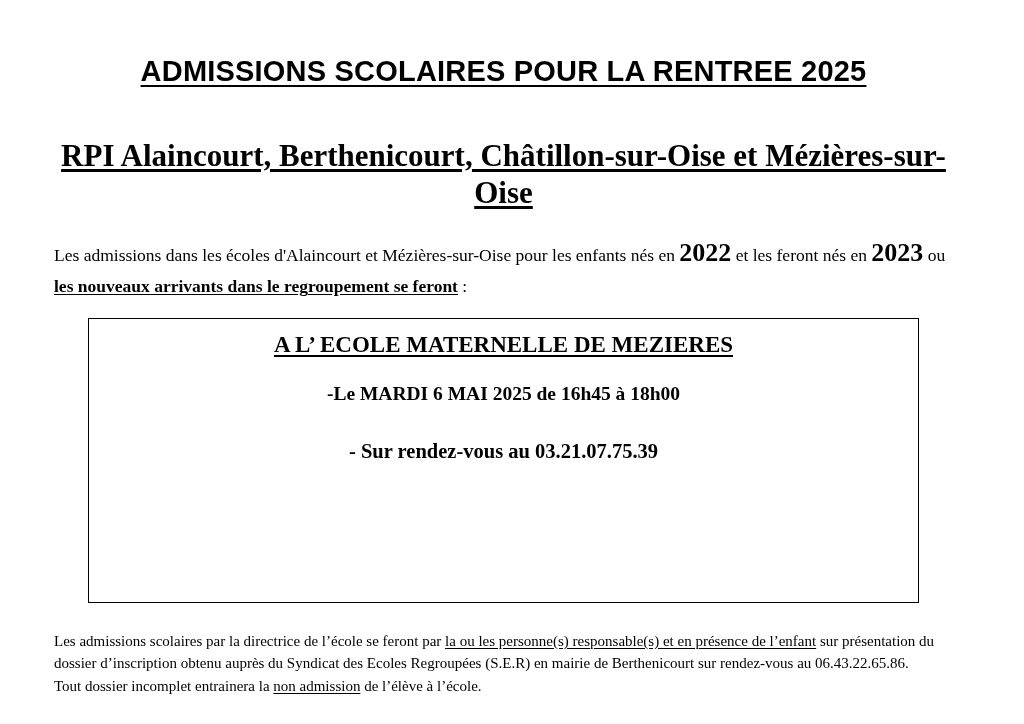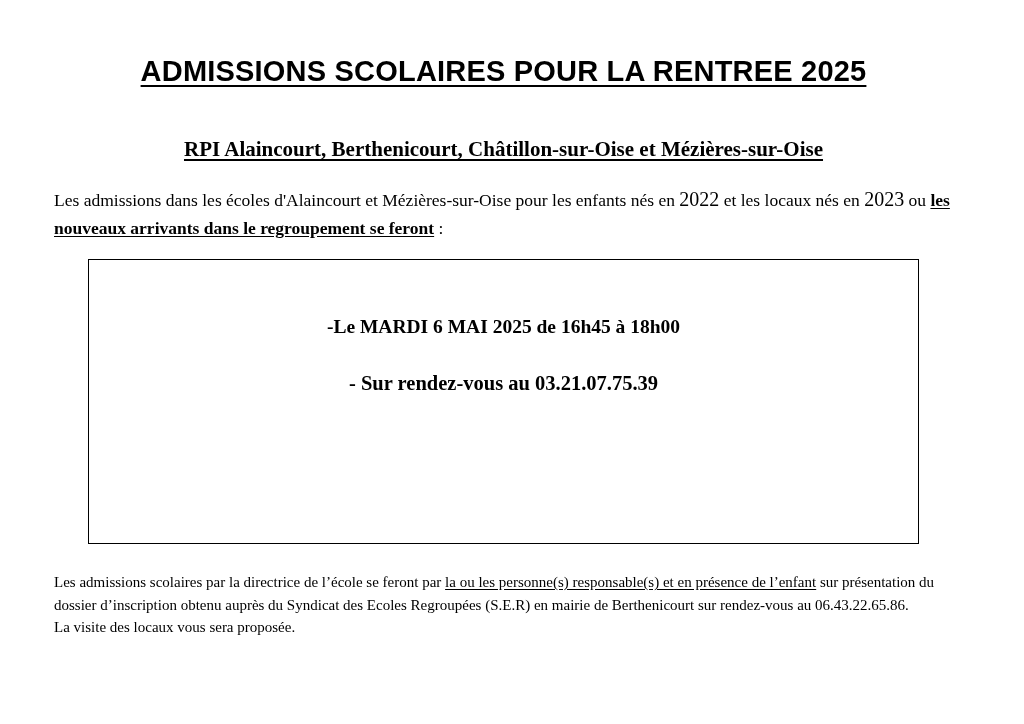--- a/index.html
+++ b/index.html
@@ -30,35 +30,35 @@
     letter-spacing: 0.2px;
     text-decoration: underline;
     text-underline-offset: 4px;
     margin: 10px 0 0 0;
     line-height: 1.2;
   }
   .doc-subtitle {
     text-align: center;
     font-family: "Liberation Serif", serif;
     font-weight: bold;
-    font-size: 21px;
+    font-size: 31px;
     text-decoration: underline;
     text-underline-offset: 3px;
     margin: 48px 0 0 0;
     line-height: 1.2;
   }
   .intro {
     margin: 22px 8px 0 8px;
     font-size: 17.5px;
     line-height: 1.55;
     text-align: left;
   }
   .intro .year {
-    font-weight: normal;
-    font-size: 20px;
+    font-weight: bold;
+    font-size: 26px;
   }
   .intro .u-bold {
     font-weight: bold;
     text-decoration: underline;
     text-underline-offset: 2px;
   }
   .box {
     margin: 17px 42px 0 42px;
     border: 1px solid #000000;
     box-sizing: border-box;
@@ -71,21 +71,21 @@
     font-size: 23px;
     text-decoration: underline;
     text-underline-offset: 3px;
     margin: 2px 0 0 0;
     line-height: 1.25;
   }
   .box-heading.second {
     margin-top: 46px;
   }
   .box-lines {
-    margin-top: 44px;
+    margin-top: 22px;
   }
   .box-line {
     font-weight: bold;
     font-size: 19.5px;
     line-height: 1.35;
   }
   .box-line.rdv {
     font-size: 20.5px;
   }
   .box-lines.second {
@@ -108,32 +108,35 @@
 </head>
 <body>
 
 <div class="page">
 
   <h1 class="doc-title">ADMISSIONS SCOLAIRES POUR LA RENTREE 2025</h1>
 
   <h2 class="doc-subtitle">RPI Alaincourt, Berthenicourt, Châtillon-sur-Oise et Mézières-sur-Oise</h2>
 
   <p class="intro">
-    <span>Les admissions dans les écoles d'Alaincourt et Mézières-sur-Oise pour les enfants nés en </span><span class="year">2022</span><span> et les locaux nés en </span><span class="year">2023</span><span> ou </span><span class="u-bold">les nouveaux arrivants dans le regroupement se feront</span><span> :</span>
+    <span>Les admissions dans les écoles d'Alaincourt et Mézières-sur-Oise pour les enfants nés en </span><span class="year">2022</span><span> et les feront nés en </span><span class="year">2023</span><span> ou </span><span class="u-bold">les nouveaux arrivants dans le regroupement se feront</span><span> :</span>
   </p>
 
   <div class="box">
+    <div class="box-heading">A L’ ECOLE MATERNELLE DE MEZIERES</div>
     <div class="box-lines">
       <div class="box-line">-Le MARDI 6 MAI 2025 de 16h45 à 18h00</div>
     </div>
     <div class="box-lines second">
       <div class="box-line rdv">- Sur rendez-vous au 03.21.07.75.39</div>
     </div>
   </div>
 
   <div class="footer-text">
     <p>
       <span>Les admissions scolaires par la directrice de l’école se feront par </span><span class="u">la ou les personne(s) responsable(s) et en présence de l’enfant</span><span> sur présentation du dossier d’inscription obtenu auprès du Syndicat des Ecoles Regroupées (S.E.R) en mairie de Berthenicourt sur rendez-vous au 06.43.22.65.86.</span>
     </p>
-    <p>La visite des locaux vous sera proposée.</p>
+    <p>
+      <span>Tout dossier incomplet entrainera la </span><span class="u">non admission</span><span> de l’élève à l’école.</span>
+    </p>
   </div>
 
 </div>
 
 </body></html>

